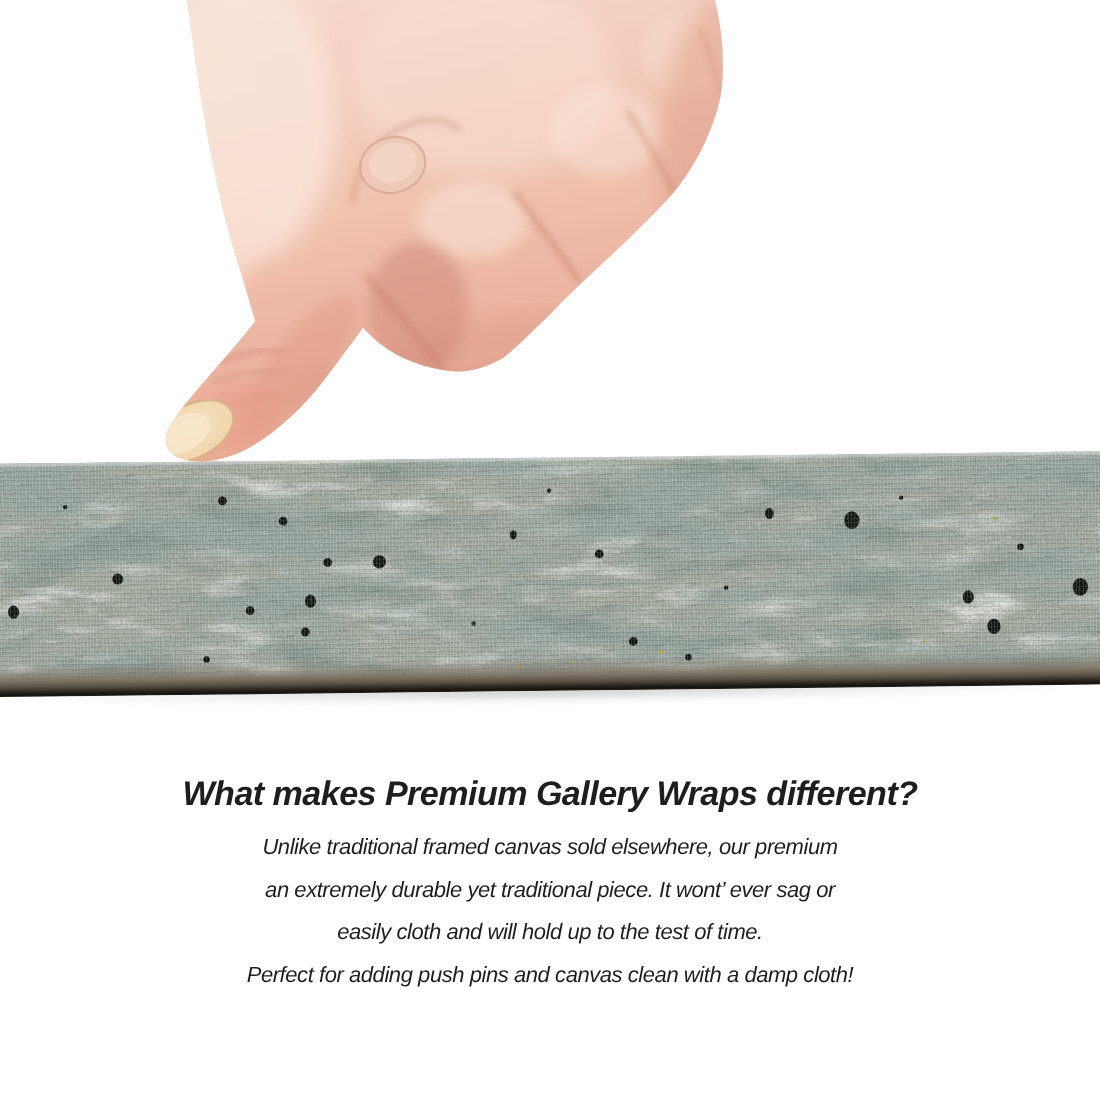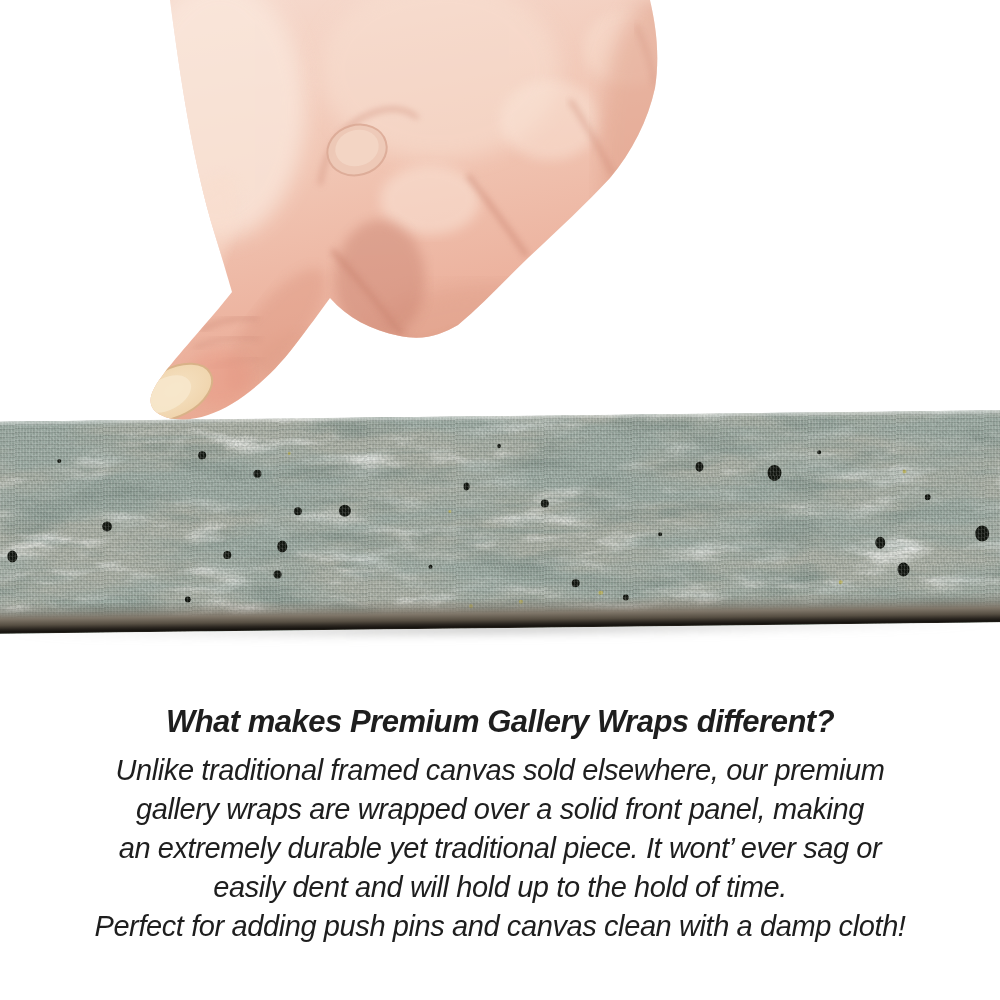--- a/index.html
+++ b/index.html
@@ -49,21 +49,21 @@
   
   .text-block{
     position:absolute;left:0;right:0;top:704px;z-index:4;
     text-align:center;font-style:italic;color:#1e1e1e;
   }
   .headline{
     font-size:31px;font-weight:700;line-height:36px;letter-spacing:-0.5px;
     margin-bottom:11px;
   }
   .body-line{
-    font-size:29px;font-weight:400;line-height:39px;letter-spacing:-0.4px;
+    font-size:20px;font-weight:400;line-height:39px;letter-spacing:-0.4px;
   }
 </style>
 </head>
 <body>
 
 <div class="stage">
 
   <div class="strip-shadow"></div>
 
   <div class="canvas-strip">
@@ -201,19 +201,18 @@
       <g transform="rotate(-28 105 392)">
         <ellipse cx="105" cy="392" rx="40" ry="24" fill="url(#nailGrad)" stroke="#d9b288" stroke-width="2"></ellipse>
         <ellipse cx="97" cy="390" rx="26" ry="16" fill="#f7e8cd" opacity="0.85"></ellipse>
       </g>
     </g>
   </svg>
 
   <div class="text-block">
     <div class="headline">What makes Premium Gallery Wraps different?</div>
     <div class="body-line">Unlike traditional framed canvas sold elsewhere, our premium</div>
-    <div class="body-line">gallery wraps are wrapped over a solid front panel, making</div>
     <div class="body-line">an extremely durable yet traditional piece. It wont’ ever sag or</div>
-    <div class="body-line">easily dent and will hold up to the hold of time.</div>
+    <div class="body-line">easily cloth and will hold up to the test of time.</div>
     <div class="body-line">Perfect for adding push pins and canvas clean with a damp cloth!</div>
   </div>
 
 </div>
 
 </body></html>

